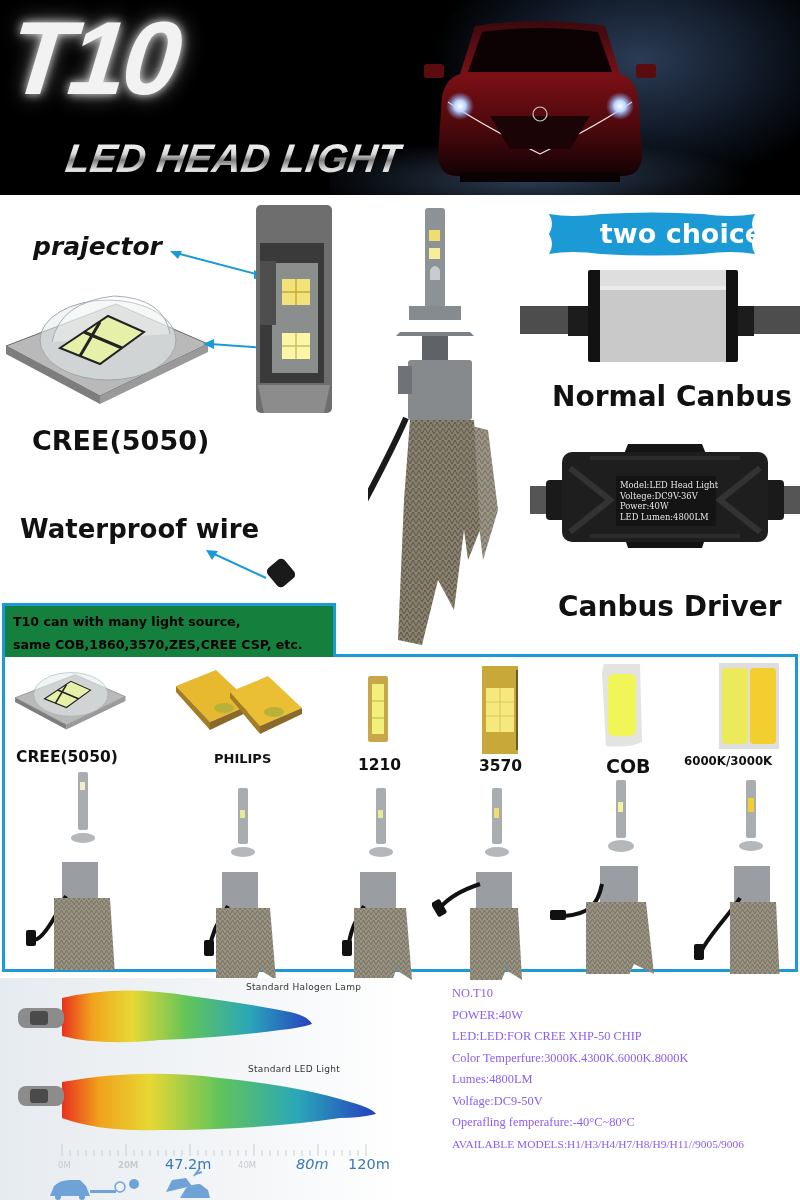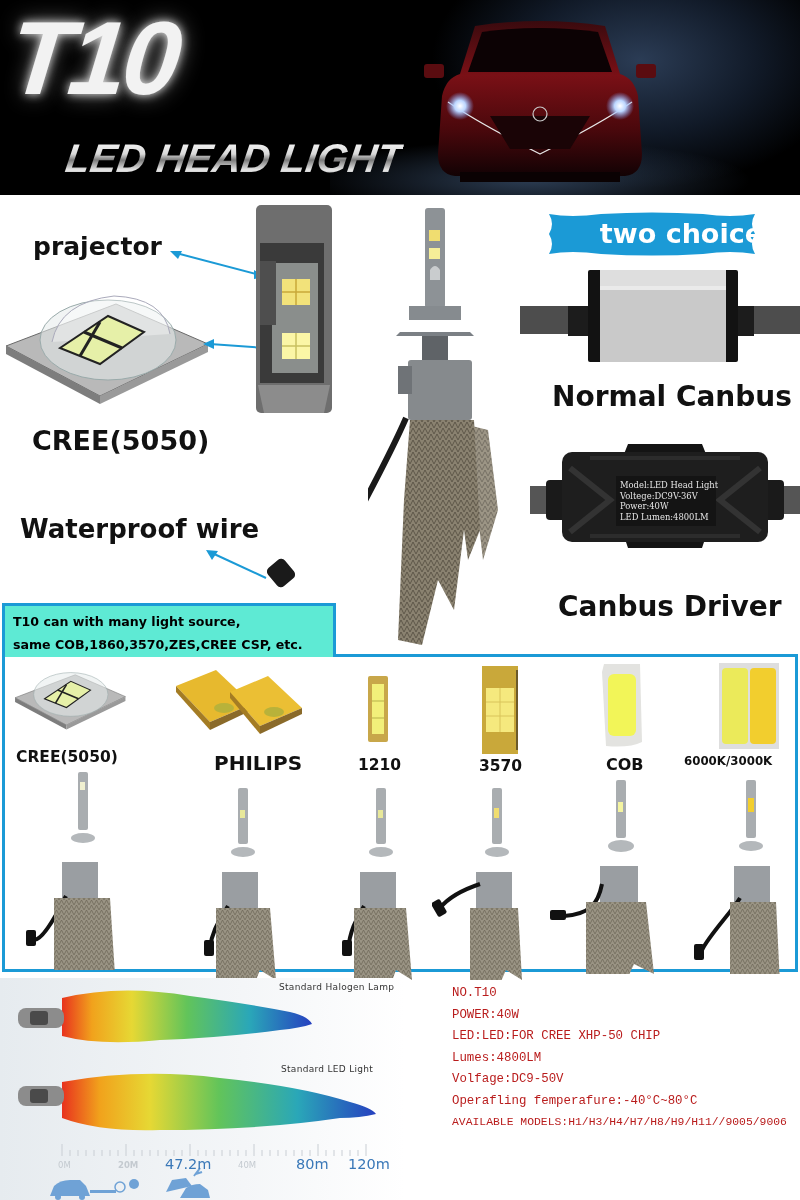--- a/index.html
+++ b/index.html
@@ -34,38 +34,38 @@
     font-weight: bold; font-size: 27px; color: #fff; line-height: 40px; }
 
   .driver-normal { position: absolute; left: 520px; top: 262px; width: 280px; height: 110px; }
   .driver-canbus { position: absolute; left: 530px; top: 438px; width: 270px; height: 115px; }
   .driver-print { position: absolute; left: 620px; top: 480px; width: 100px; font-family: "DejaVu Serif", serif; font-size: 8.4px;
     color: #e6e6e6; line-height: 10.5px; }
 
   
   .src-frame { position: absolute; left: 2px; top: 654px; width: 796px; height: 318px; border: 3px solid #1b9ad6; border-top: none; }
   .src-frame-top-right { position: absolute; left: 333px; top: 654px; width: 465px; height: 3px; background: #1b9ad6; }
-  .src-callout { position: absolute; left: 2px; top: 603px; width: 334px; height: 54px; border: 3px solid #1b9ad6; border-bottom: none; background: #5eead4; }
+  .src-callout { position: absolute; left: 2px; top: 603px; width: 334px; height: 54px; border: 3px solid #1b9ad6; border-bottom: none; background: #15803d; }
   .src-callout-line { position: absolute; left: 8px; font-family: "DejaVu Sans", sans-serif; font-weight: bold; font-size: 12.6px; white-space: nowrap; }
 
   .src-item { position: absolute; }
   .src-label { position: absolute; font-family: "DejaVu Sans", sans-serif; font-weight: bold; color: #111; white-space: nowrap; text-align: center; }
   .bulb-mini { position: absolute; width: 110px; height: 200px; }
 
   
   .beam-panel { position: absolute; left: 0; top: 978px; width: 405px; height: 222px;
     background: linear-gradient(90deg, #e6ebef 0%, #f4f6f8 60%, #ffffff 100%); }
-  .beam-caption { position: absolute; font-family: "DejaVu Sans", sans-serif; font-size: 9px; color: #333; letter-spacing: 0.3px; white-space: nowrap; margin-left: 33px; }
+  .beam-caption { position: absolute; font-family: "DejaVu Sans", sans-serif; font-size: 9px; color: #333; letter-spacing: 0.3px; white-space: nowrap; }
   .scale-label { position: absolute; font-family: "DejaVu Sans", sans-serif; white-space: nowrap; }
   .scale-faint { font-size: 8.5px; color: #c4cad0; }
   .scale-strong { font-size: 14.5px; color: #3a78b8; }
 
   
   .specs { position: absolute; left: 452px; top: 983px; width: 348px; }
-  .spec-line { font-family: Liberation Mono, monospace; font-size: 12.4px; color: #b91c1c; height: 21.5px; line-height: 21.5px; white-space: nowrap; }
+  .spec-line { font-family: Liberation Serif, serif; font-size: 12.4px; color: #8b5cf6; height: 21.5px; line-height: 21.5px; white-space: nowrap; }
   .spec-line.small { font-size: 11.4px; }
 </style>
 </head>
 <body>
 
 <div class="hero">
   <div class="hero-glow"></div>
   <div class="hero-floor"></div>
   <svg class="car" viewBox="0 0 240 170">
     <defs>
@@ -89,21 +89,21 @@
     <path d="M70 102 L170 102 L150 135 L90 135 Z" fill="#1a0406"></path>
     <circle cx="120" cy="100" r="7" fill="none" stroke="#c8c8c8" stroke-width="1.2"></circle>
     <circle cx="40" cy="92" r="14" fill="url(#hl)"></circle>
     <circle cx="200" cy="92" r="14" fill="url(#hl)"></circle>
     <rect x="40" y="158" width="160" height="10" fill="#0a0203"></rect>
   </svg>
   <div class="hero-title">T10</div>
   <div class="hero-sub">LED HEAD LIGHT</div>
 </div>
 
-<div class="label-big" style="left:33px; top:232px; font-size:25px;">prajector</div>
+<div class="label-big" style="left:33px; top:232px; font-size:25px;font-style:italic;">prajector</div>
 
 <svg class="arrow" style="left:168px; top:248px;" width="100" height="32">
   <line x1="8" y1="5" x2="92" y2="27" stroke="#1b9ad6" stroke-width="2"></line>
   <polygon points="2,3 14,3 10,11" fill="#1b9ad6"></polygon>
   <polygon points="98,29 86,22 86,31" fill="#1b9ad6"></polygon>
 </svg>
 
 <svg class="cree-chip" viewBox="0 0 205 140">
   <polygon points="2,64 112,22 204,62 96,114" fill="#b9b9b9" stroke="#6a6a6a" stroke-width="1"></polygon>
   <polygon points="2,64 96,114 96,122 2,72" fill="#7d7d7d"></polygon>
@@ -254,24 +254,24 @@
   <path d="M4 2 L40 2 L42 80 Q30 86 6 84 L2 10 Z" fill="#e3e3e0"></path>
   <rect x="8" y="12" width="28" height="62" rx="6" fill="#f2f558"></rect>
 </svg>
 <svg class="src-item" style="left:718px; top:662px;" width="62" height="88" viewBox="0 0 62 88">
   <rect x="1" y="1" width="60" height="86" fill="#dedede"></rect>
   <rect x="4" y="6" width="26" height="76" rx="4" fill="#ebea5a"></rect>
   <rect x="32" y="6" width="26" height="76" rx="4" fill="#f2ce2e"></rect>
 </svg>
 
 <div class="src-label" style="left:16px; top:748px; font-size:15.5px;">CREE(5050)</div>
-<div class="src-label" style="left:214px; top:751px; font-size:20px;">PHILIPS</div>
+<div class="src-label" style="left:214px; top:751px; font-size:13px;">PHILIPS</div>
 <div class="src-label" style="left:358px; top:756px; font-size:15.5px;">1210</div>
 <div class="src-label" style="left:479px; top:757px; font-size:15.5px;">3570</div>
-<div class="src-label" style="left:606px; top:755px; font-size:16px;">COB</div>
+<div class="src-label" style="left:606px; top:755px; font-size:19px;">COB</div>
 <div class="src-label" style="left:684px; top:754px; font-size:11.8px;">6000K/3000K</div>
 
 <svg class="bulb-mini" style="left:14px; top:770px;" viewBox="0 0 110 200">
   <defs>
       <pattern id="br2" width="5" height="5" patternUnits="userSpaceOnUse">
         <rect width="5" height="5" fill="#9a9484"></rect>
         <path d="M0 5 L2.5 0 L5 5" stroke="#6e6858" stroke-width="0.8" fill="none"></path>
       </pattern>
     </defs>
   <rect x="64" y="2" width="10" height="58" rx="2" fill="#a9adb0"></rect>
@@ -409,25 +409,26 @@
       <path d="M180 220 L186 210 Q192 206 200 206 L208 212 L210 220 Z"></path>
       <path d="M194 198 L200 190 L196 196 L202 194" stroke="#6fa2d6" stroke-width="2" fill="none"></path>
     </g>
   </svg>
   <div class="beam-caption" style="left:246px; top:4px;">Standard Halogen Lamp</div>
   <div class="beam-caption" style="left:248px; top:86px;">Standard LED Light</div>
   <div class="scale-label scale-faint" style="left:58px; top:182px;">0M</div>
   <div class="scale-label scale-faint" style="left:118px; top:182px;font-weight:bold;">20M</div>
   <div class="scale-label scale-strong" style="left:165px; top:178px;">47.2m</div>
   <div class="scale-label scale-faint" style="left:238px; top:182px;">40M</div>
-  <div class="scale-label scale-strong" style="left:296px; top:178px;">80m</div>
+  <div class="scale-label scale-strong" style="left:296px; top:178px;font-style:italic;">80m</div>
   <div class="scale-label scale-strong" style="left:348px; top:178px;">120m</div>
 </div>
 
 <div class="specs">
   <div class="spec-line">NO.T10</div>
   <div class="spec-line">POWER:40W</div>
   <div class="spec-line">LED:LED:FOR CREE XHP-50 CHIP</div>
+  <div class="spec-line">Color Temperfure:3000K.4300K.6000K.8000K</div>
   <div class="spec-line">Lumes:4800LM</div>
   <div class="spec-line">Volfage:DC9-50V</div>
   <div class="spec-line">Operafling femperafure:-40°C~80°C</div>
   <div class="spec-line small">AVAILABLE MODELS:H1/H3/H4/H7/H8/H9/H11//9005/9006</div>
 </div>
 
 </body></html>

